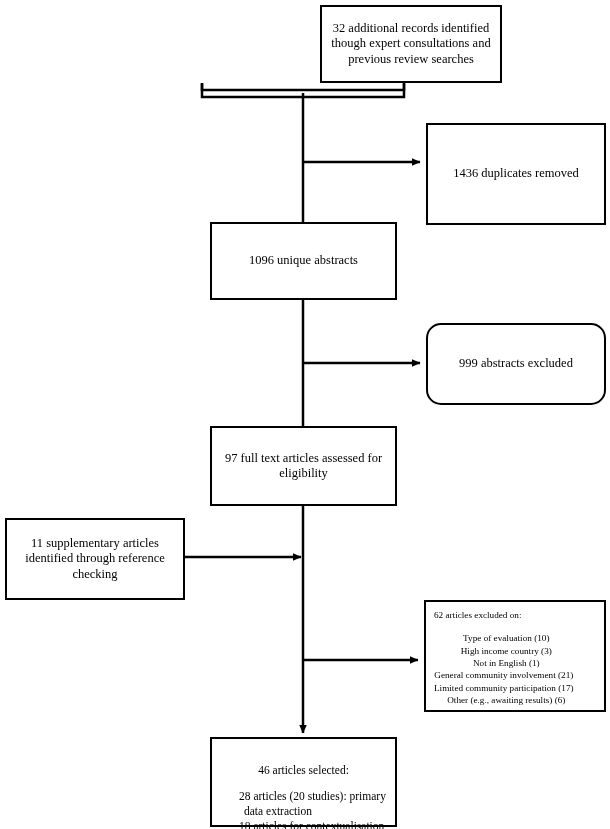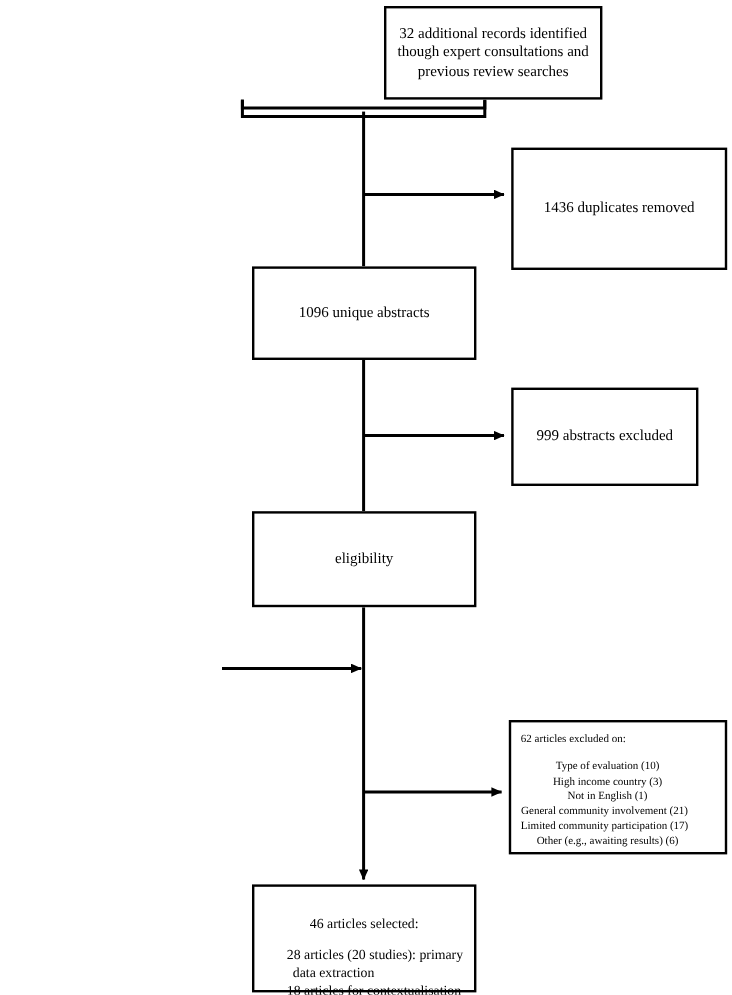--- a/index.html
+++ b/index.html
@@ -45,21 +45,21 @@
   }
   .node .line {
     display: block;
     white-space: nowrap;
   }
   
   #node-db        { left: 108px; top: 5px;   width: 188px; height: 78px;  font-size: 12.5px; }
   #node-extra     { left: 320px; top: 5px;   width: 182px; height: 78px;  font-size: 12.5px; }
   #node-dupes     { left: 426px; top: 123px; width: 180px; height: 102px;  font-size: 12.5px; }
   #node-unique    { left: 210px; top: 222px; width: 187px; height: 78px;  font-size: 12.5px; }
-  #node-absexcl   { left: 426px; top: 323px; width: 156px; height: 82px;  font-size: 12.5px; }
+  #node-absexcl   { left: 426px; top: 323px; width: 180px; height: 82px;  font-size: 12.5px; border-radius: 15px; }
   #node-fulltext  { left: 210px; top: 426px; width: 187px; height: 80px;  font-size: 12.5px; }
   #node-supp      { left: 5px;   top: 518px; width: 180px; height: 82px;  font-size: 12.5px; }
   #node-excluded  { left: 424px; top: 600px; width: 182px; height: 112px;
                     font-size: 9.2px; justify-content: flex-start;
                     align-items: flex-start; padding: 8px 0 0 8px; text-align: center; }
   #node-selected  { left: 210px; top: 737px; width: 187px; height: 90px;  font-size: 11.5px;
                     justify-content: flex-start; padding-top: 24px; }
 
   #node-excluded .excl-title { margin-bottom: 11px; }
   #node-excluded .excl-list  { display: block; }
@@ -120,23 +120,29 @@
 
   <div class="node" id="node-unique">
     <span class="line">1096 unique abstracts</span>
   </div>
 
   <div class="node" id="node-absexcl">
     <span class="line">999 abstracts excluded</span>
   </div>
 
   <div class="node" id="node-fulltext">
+    <span class="line">97 full text articles assessed for</span>
     <span class="line">eligibility</span>
   </div>
 
+  <div class="node" id="node-supp">
+    <span class="line">11 supplementary articles</span>
+    <span class="line">identified through reference</span>
+    <span class="line">checking</span>
+  </div>
 
   <div class="node" id="node-excluded">
     <span class="line excl-title">62 articles excluded on:</span>
     <span class="excl-list">
       <span class="line indent">Type of evaluation (10)</span>
       <span class="line indent">High income country (3)</span>
       <span class="line indent">Not in English (1)</span>
       <span class="line">General community involvement (21)</span>
       <span class="line">Limited community participation (17)</span>
       <span class="line indent">Other (e.g., awaiting results) (6)</span>

